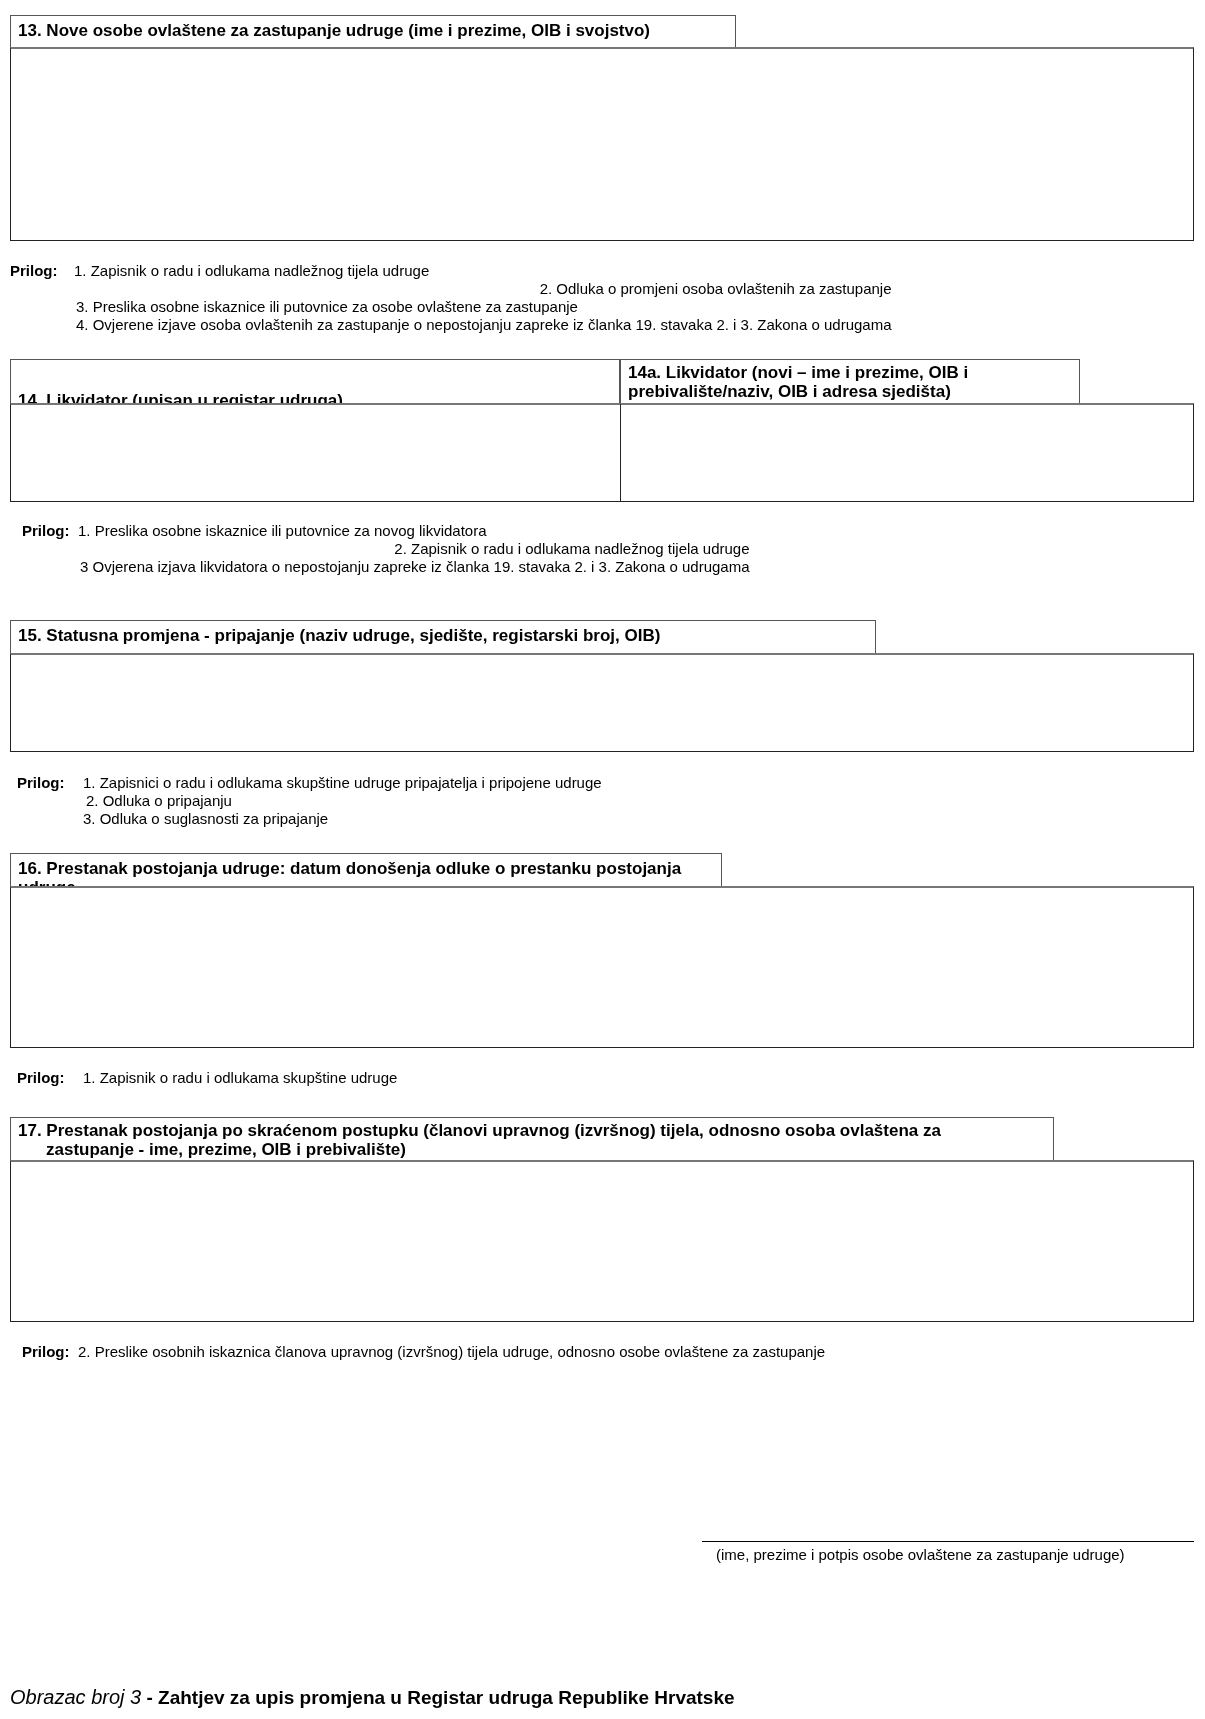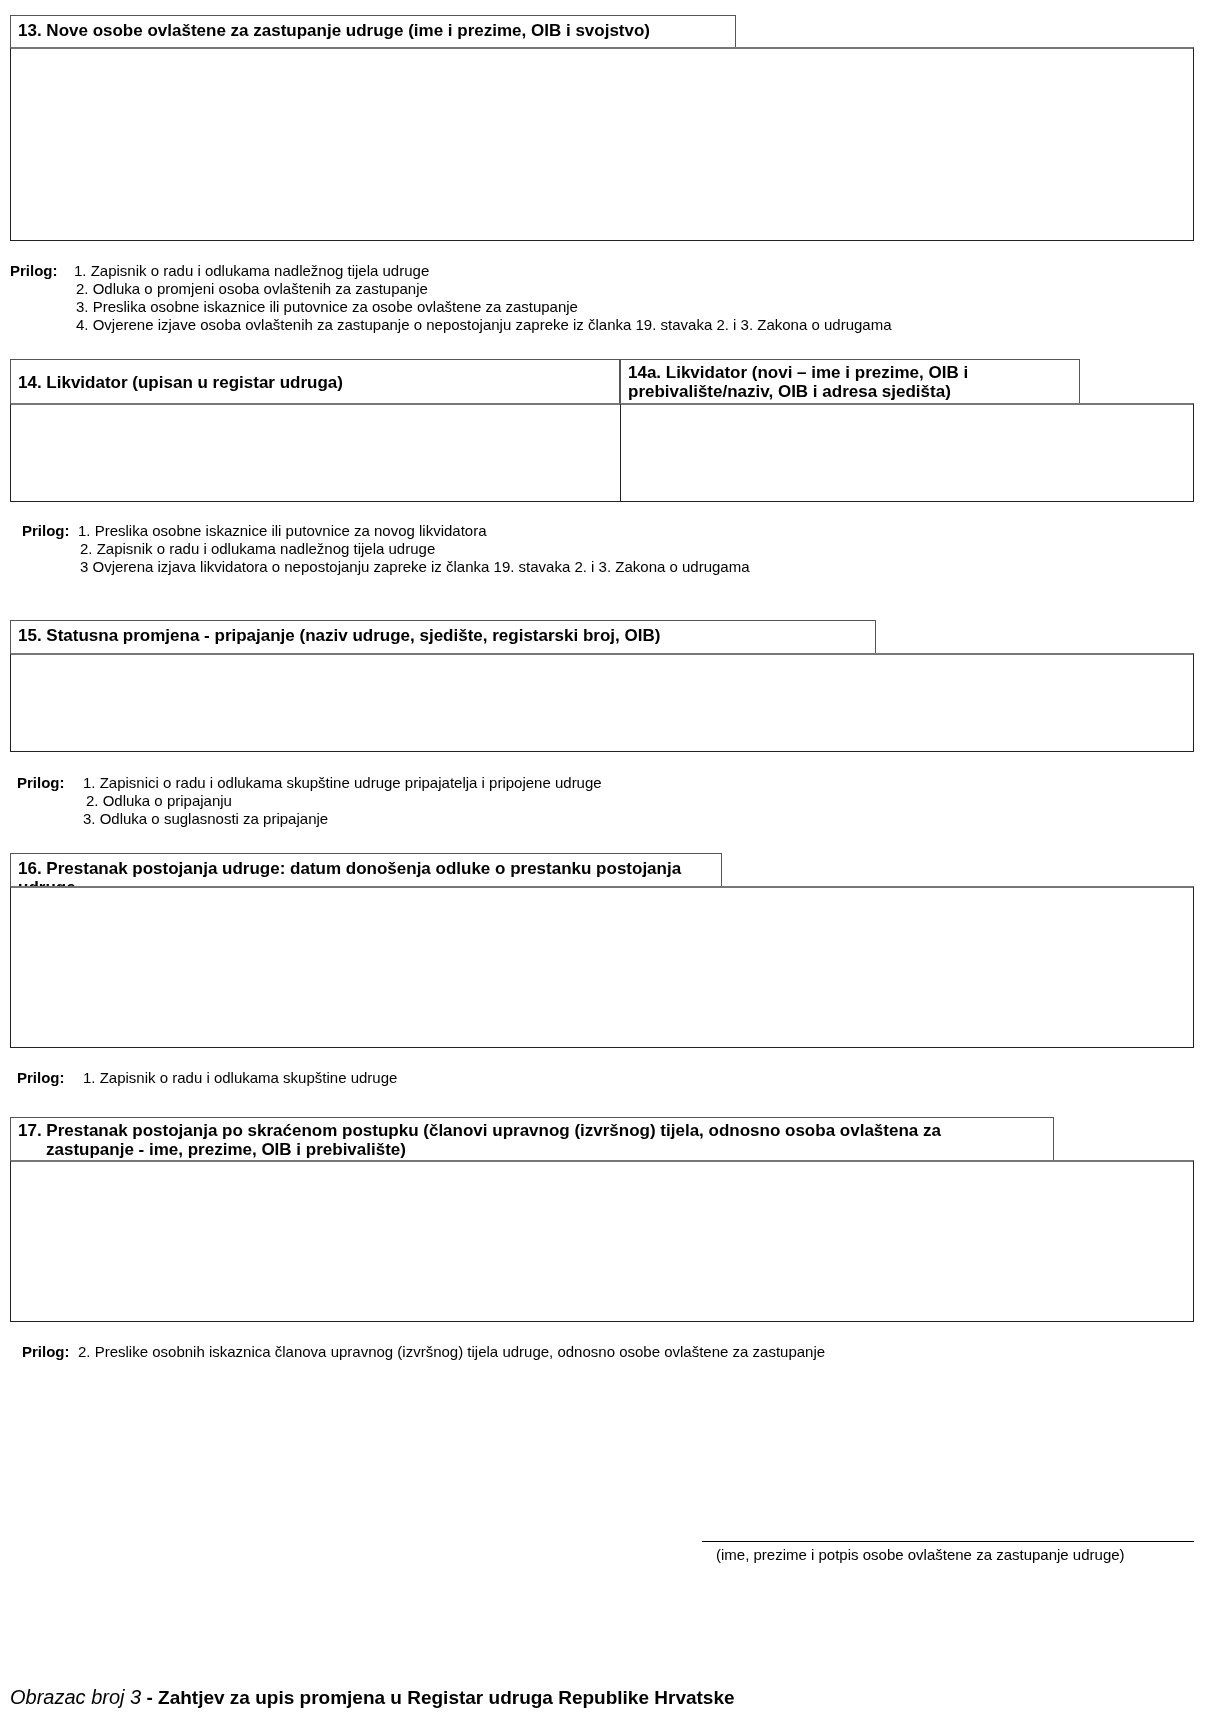--- a/index.html
+++ b/index.html
@@ -33,40 +33,40 @@
 
 <div class="hdr" style="left:10px; top:15px; width:726px; height:40px;">
   <span>13. Nove osobe ovlaštene za zastupanje udruge (ime i prezime, OIB i svojstvo)</span>
 </div>
 <div class="field" style="left:10px; top:47px; width:1184px; height:194px;"></div>
 
 <div class="prilog" style="left:10px; top:262px; width:1100px; height:80px;">
   <span class="lbl">Prilog:</span>
   <div class="items" style="left:64px;">
     <div class="item">1. Zapisnik o radu i odlukama nadležnog tijela udruge</div>
-    <div class="item" style="margin-left:2px;">2. Odluka o promjeni osoba ovlaštenih za zastupanje</div>
+    <div class="item" style="margin-left:2px;text-align:right;">2. Odluka o promjeni osoba ovlaštenih za zastupanje</div>
     <div class="item" style="margin-left:2px;">3. Preslika osobne iskaznice ili putovnice za osobe ovlaštene za zastupanje</div>
     <div class="item" style="margin-left:2px;">4. Ovjerene izjave osoba ovlaštenih za zastupanje o nepostojanju zapreke iz članka 19. stavaka 2. i 3. Zakona o udrugama</div>
   </div>
 </div>
 
-<div class="hdr" style="left:10px; top:359px; width:610px; height:44px; padding-top:13px;">
+<div class="hdr" style="left:10px; top:359px; width:610px; height:44px; padding-top:31px;">
   <span>14. Likvidator (upisan u registar udruga)</span>
 </div>
 <div class="hdr" style="left:620px; top:359px; width:460px; height:44px; padding-top:3px;">
   <span>14a. Likvidator (novi – ime i prezime, OIB i prebivalište/naziv, OIB i adresa sjedišta)</span>
 </div>
 <div class="field" style="left:10px; top:403px; width:611px; height:99px;"></div>
 <div class="field" style="left:620px; top:403px; width:574px; height:99px;"></div>
 
 <div class="prilog" style="left:22px; top:522px; width:1100px; height:60px;">
   <span class="lbl">Prilog:</span>
   <div class="items" style="left:56px;">
     <div class="item">1. Preslika osobne iskaznice ili putovnice za novog likvidatora</div>
-    <div class="item" style="margin-left:2px;">2. Zapisnik o radu i odlukama nadležnog tijela udruge</div>
+    <div class="item" style="margin-left:2px;text-align:right;">2. Zapisnik o radu i odlukama nadležnog tijela udruge</div>
     <div class="item" style="margin-left:2px;">3 Ovjerena izjava likvidatora o nepostojanju zapreke iz članka 19. stavaka 2. i 3. Zakona o udrugama</div>
   </div>
 </div>
 
 <div class="hdr" style="left:10px; top:620px; width:866px; height:33px;">
   <span>15. Statusna promjena - pripajanje (naziv udruge, sjedište, registarski broj, OIB)</span>
 </div>
 <div class="field" style="left:10px; top:653px; width:1184px; height:99px;"></div>
 
 <div class="prilog" style="left:17px; top:774px; width:1000px; height:60px;">

